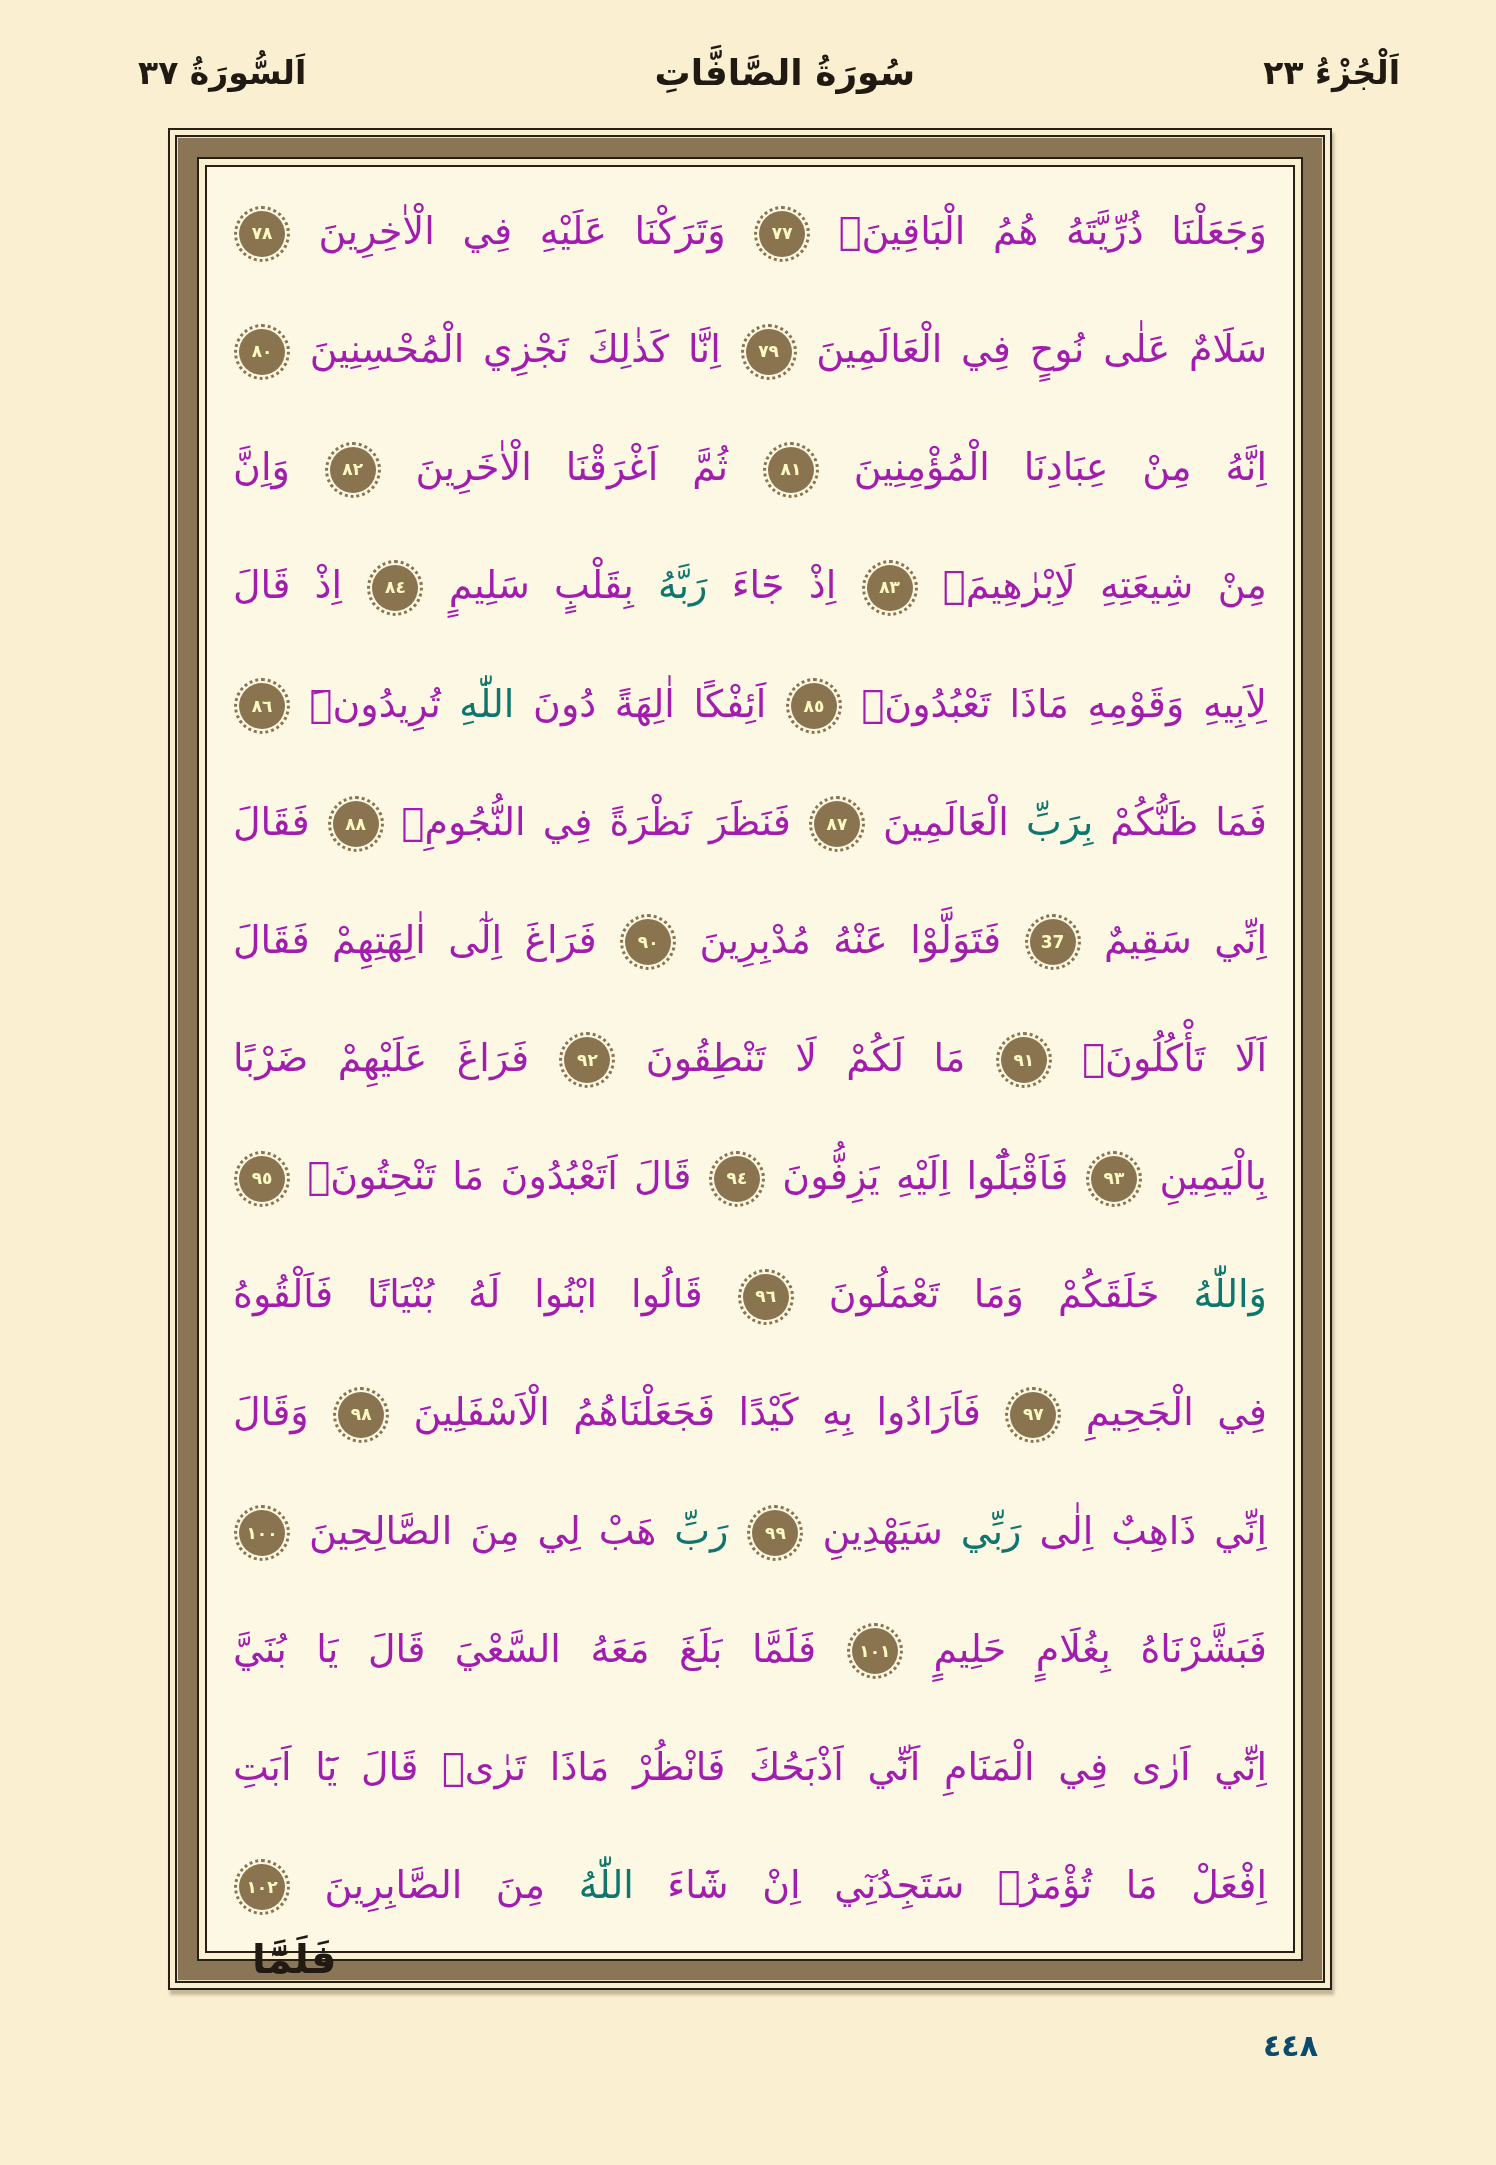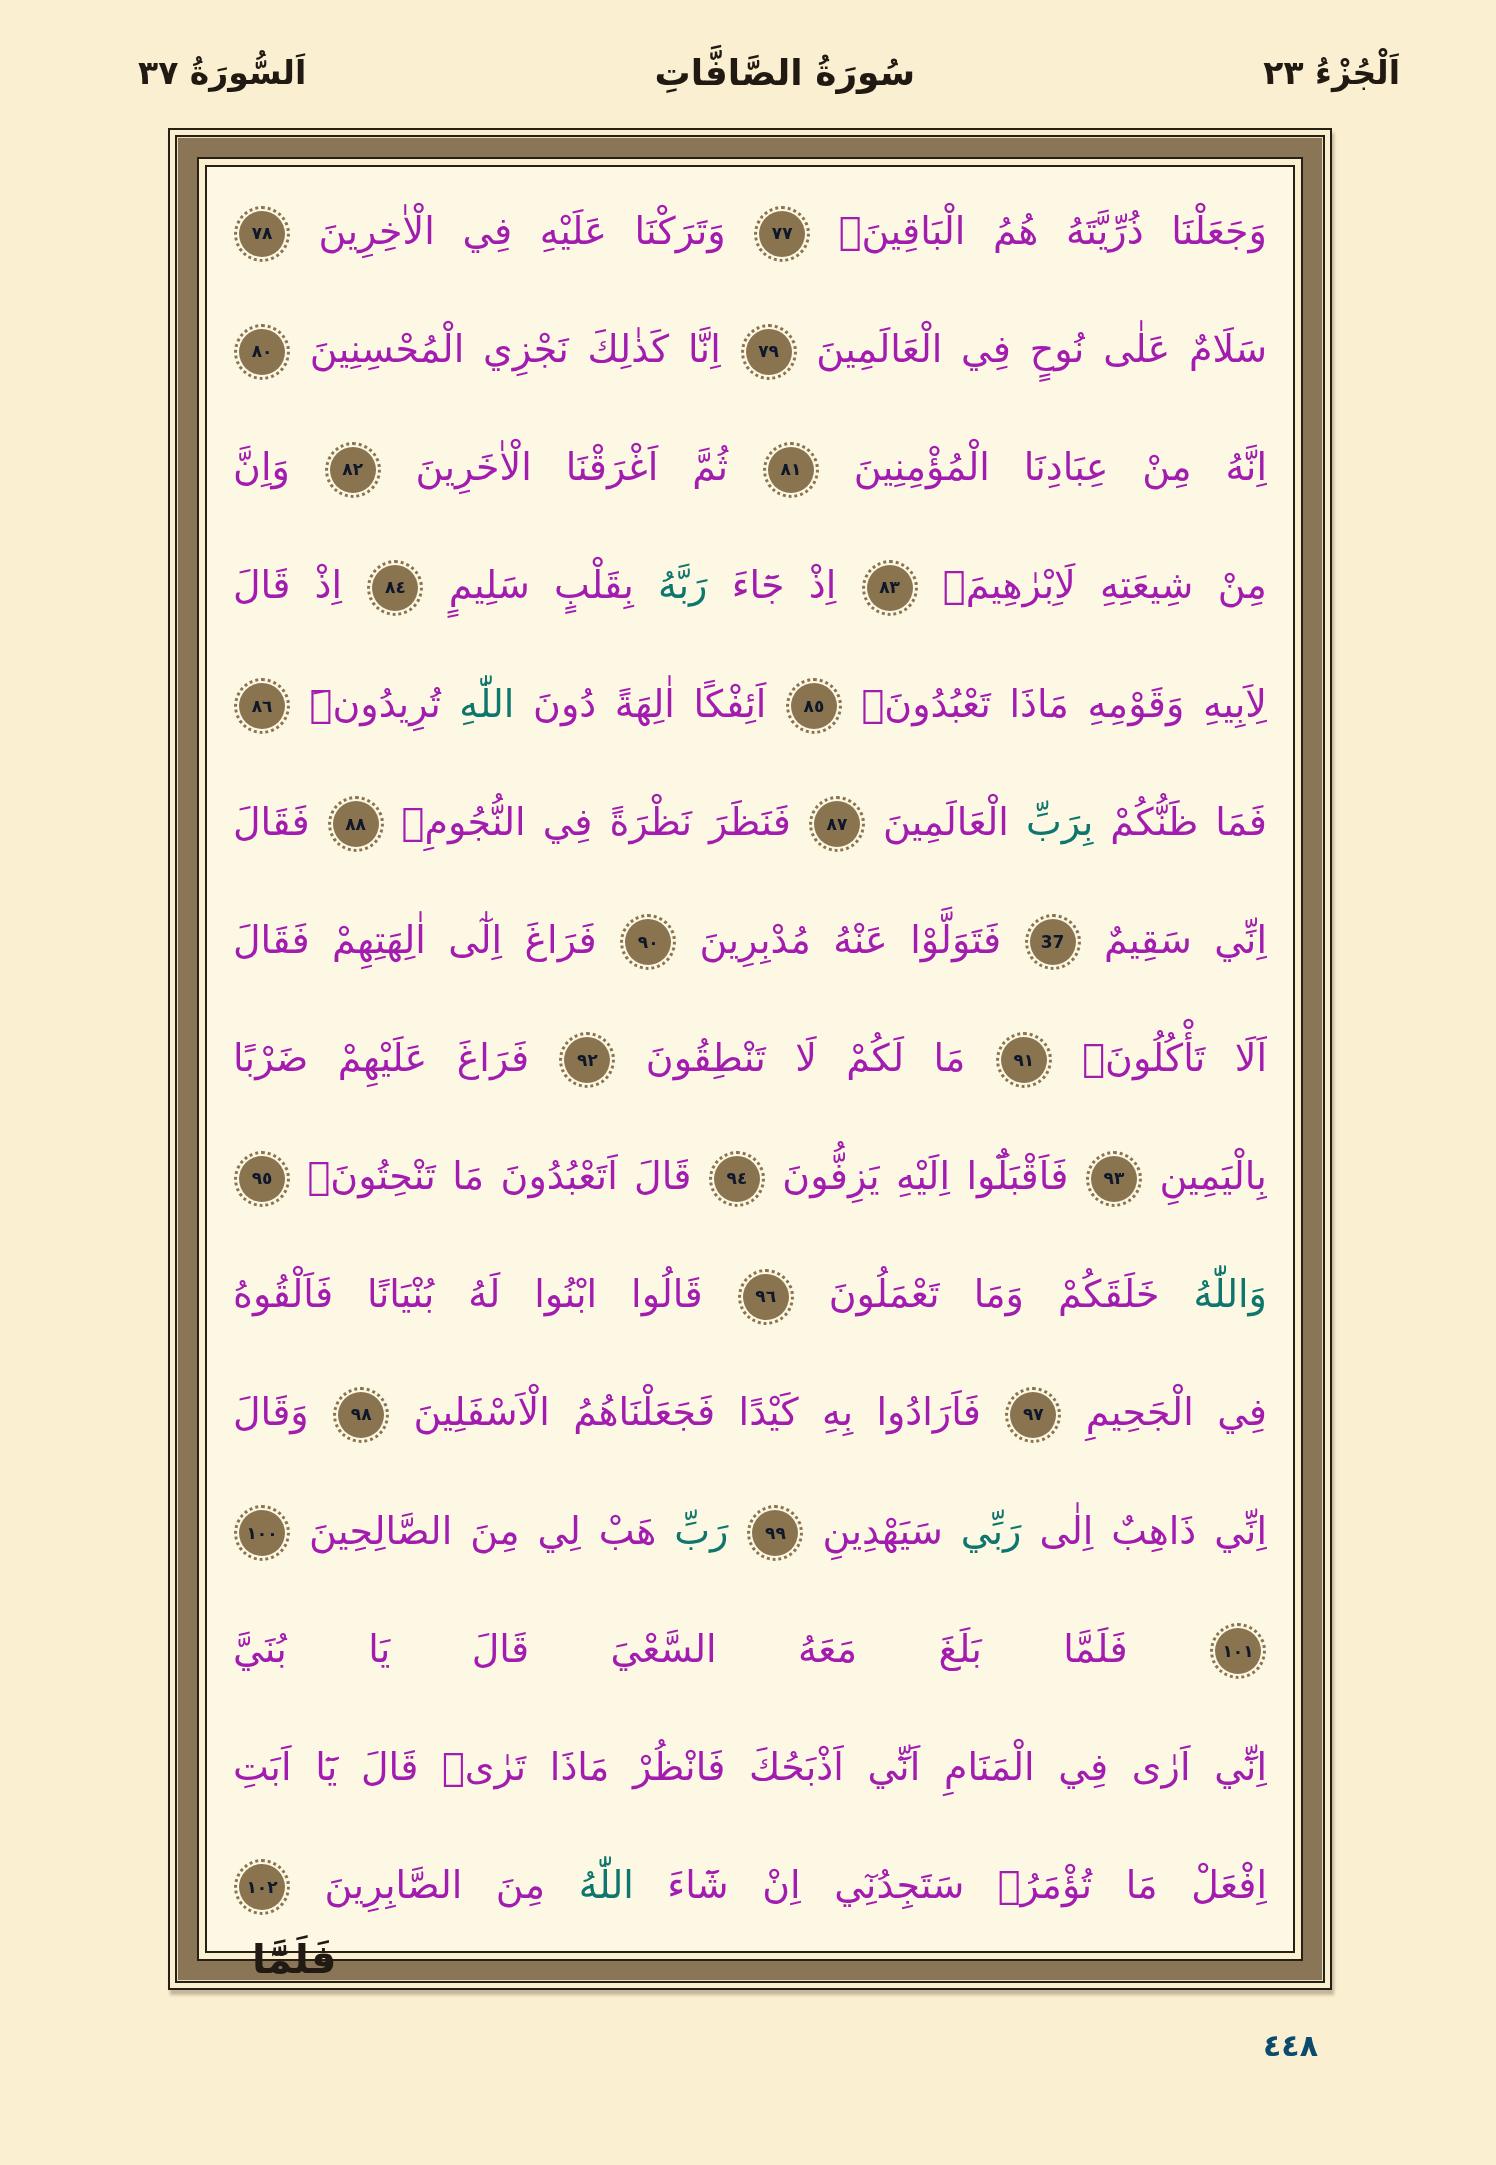--- a/index.html
+++ b/index.html
@@ -40,21 +40,21 @@
   
   .medallion{
     display:inline-flex;align-items:center;justify-content:center;
     width:46px;height:46px;border-radius:50%;
     background:#8a7450;position:relative;vertical-align:middle;margin:0 6px;
   }
   .medallion::before{
     content:"";position:absolute;inset:-5px;border-radius:50%;
     border:3px dotted #8a7450;
   }
-  .vnum{font-size:17px;font-weight:bold;color:#0f172a;line-height:1;}
+  .vnum{font-size:17px;font-weight:bold;color:#fef9c3;line-height:1;}
   
   .page-number{
     position:absolute;top:2028px;right:178px;
     font-size:30px;font-weight:bold;color:#0c4a6e;
   }
   .catchword{
     position:absolute;top:1936px;left:252px;
     font-size:40px;font-weight:bold;color:#201a13;
   }
 </style>
@@ -126,21 +126,21 @@
               <div class="line"><span class="seg">فِي الْجَحِيمِ</span> <span class="medallion">
                   <span class="vnum">٩٧</span>
                 </span> <span class="seg">فَاَرَادُوا بِهِ كَيْدًا فَجَعَلْنَاهُمُ الْاَسْفَلِينَ</span> <span class="medallion">
                   <span class="vnum">٩٨</span>
                 </span> <span class="seg">وَقَالَ</span></div>
               <div class="line"><span class="seg">اِنِّي ذَاهِبٌ اِلٰى</span> <span class="seg red">رَبِّي</span> <span class="seg">سَيَهْدِينِ</span> <span class="medallion">
                   <span class="vnum">٩٩</span>
                 </span> <span class="seg red">رَبِّ</span> <span class="seg">هَبْ لِي مِنَ الصَّالِحِينَ</span> <span class="medallion">
                   <span class="vnum">١٠٠</span>
                 </span></div>
-              <div class="line"> <span class="medallion">
+              <div class="line"><span class="seg">فَبَشَّرْنَاهُ بِغُلَامٍ حَلِيمٍ</span> <span class="medallion">
                   <span class="vnum">١٠١</span>
                 </span> <span class="seg">فَلَمَّا بَلَغَ مَعَهُ السَّعْيَ قَالَ يَا بُنَيَّ</span></div>
               <div class="line"><span class="seg">اِنِّٓي اَرٰى فِي الْمَنَامِ اَنِّٓي اَذْبَحُكَ فَانْظُرْ مَاذَا تَرٰىۜ قَالَ يَٓا اَبَتِ</span></div>
               <div class="line"><span class="seg">اِفْعَلْ مَا تُؤْمَرُۘ سَتَجِدُنِٓي اِنْ شَٓاءَ</span> <span class="seg red">اللّٰهُ</span> <span class="seg">مِنَ الصَّابِرِينَ</span> <span class="medallion">
                   <span class="vnum">١٠٢</span>
                 </span></div>
             </div>
         </div>
       </div>
     </div>

